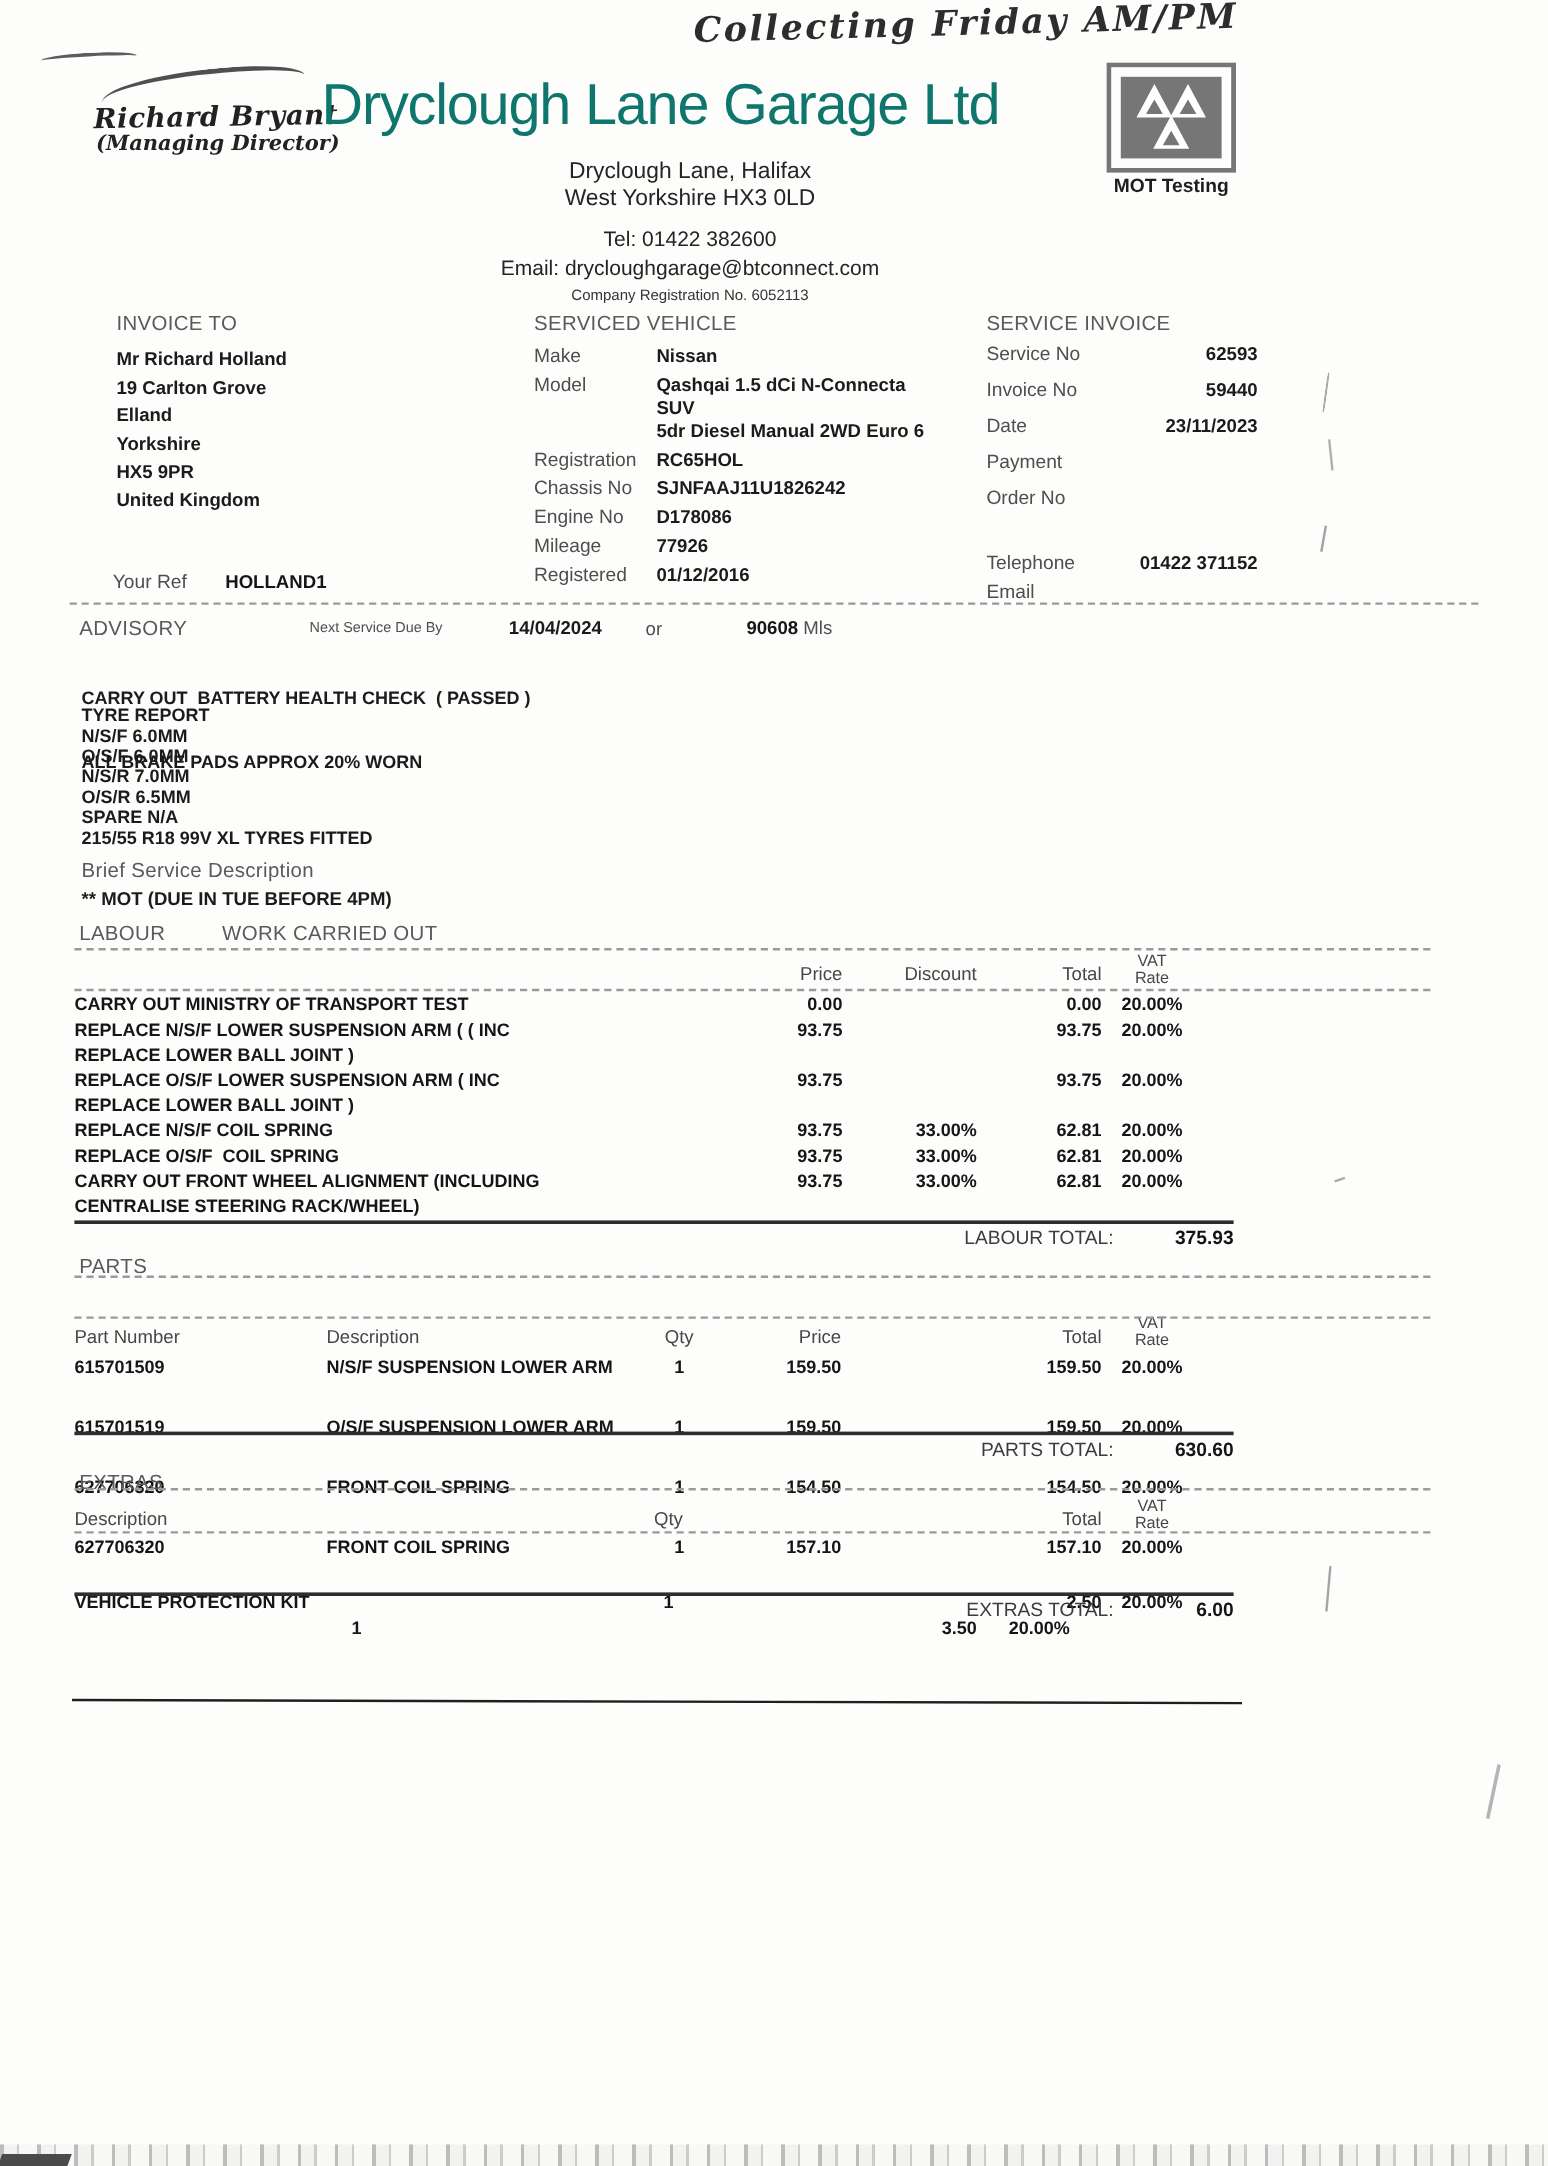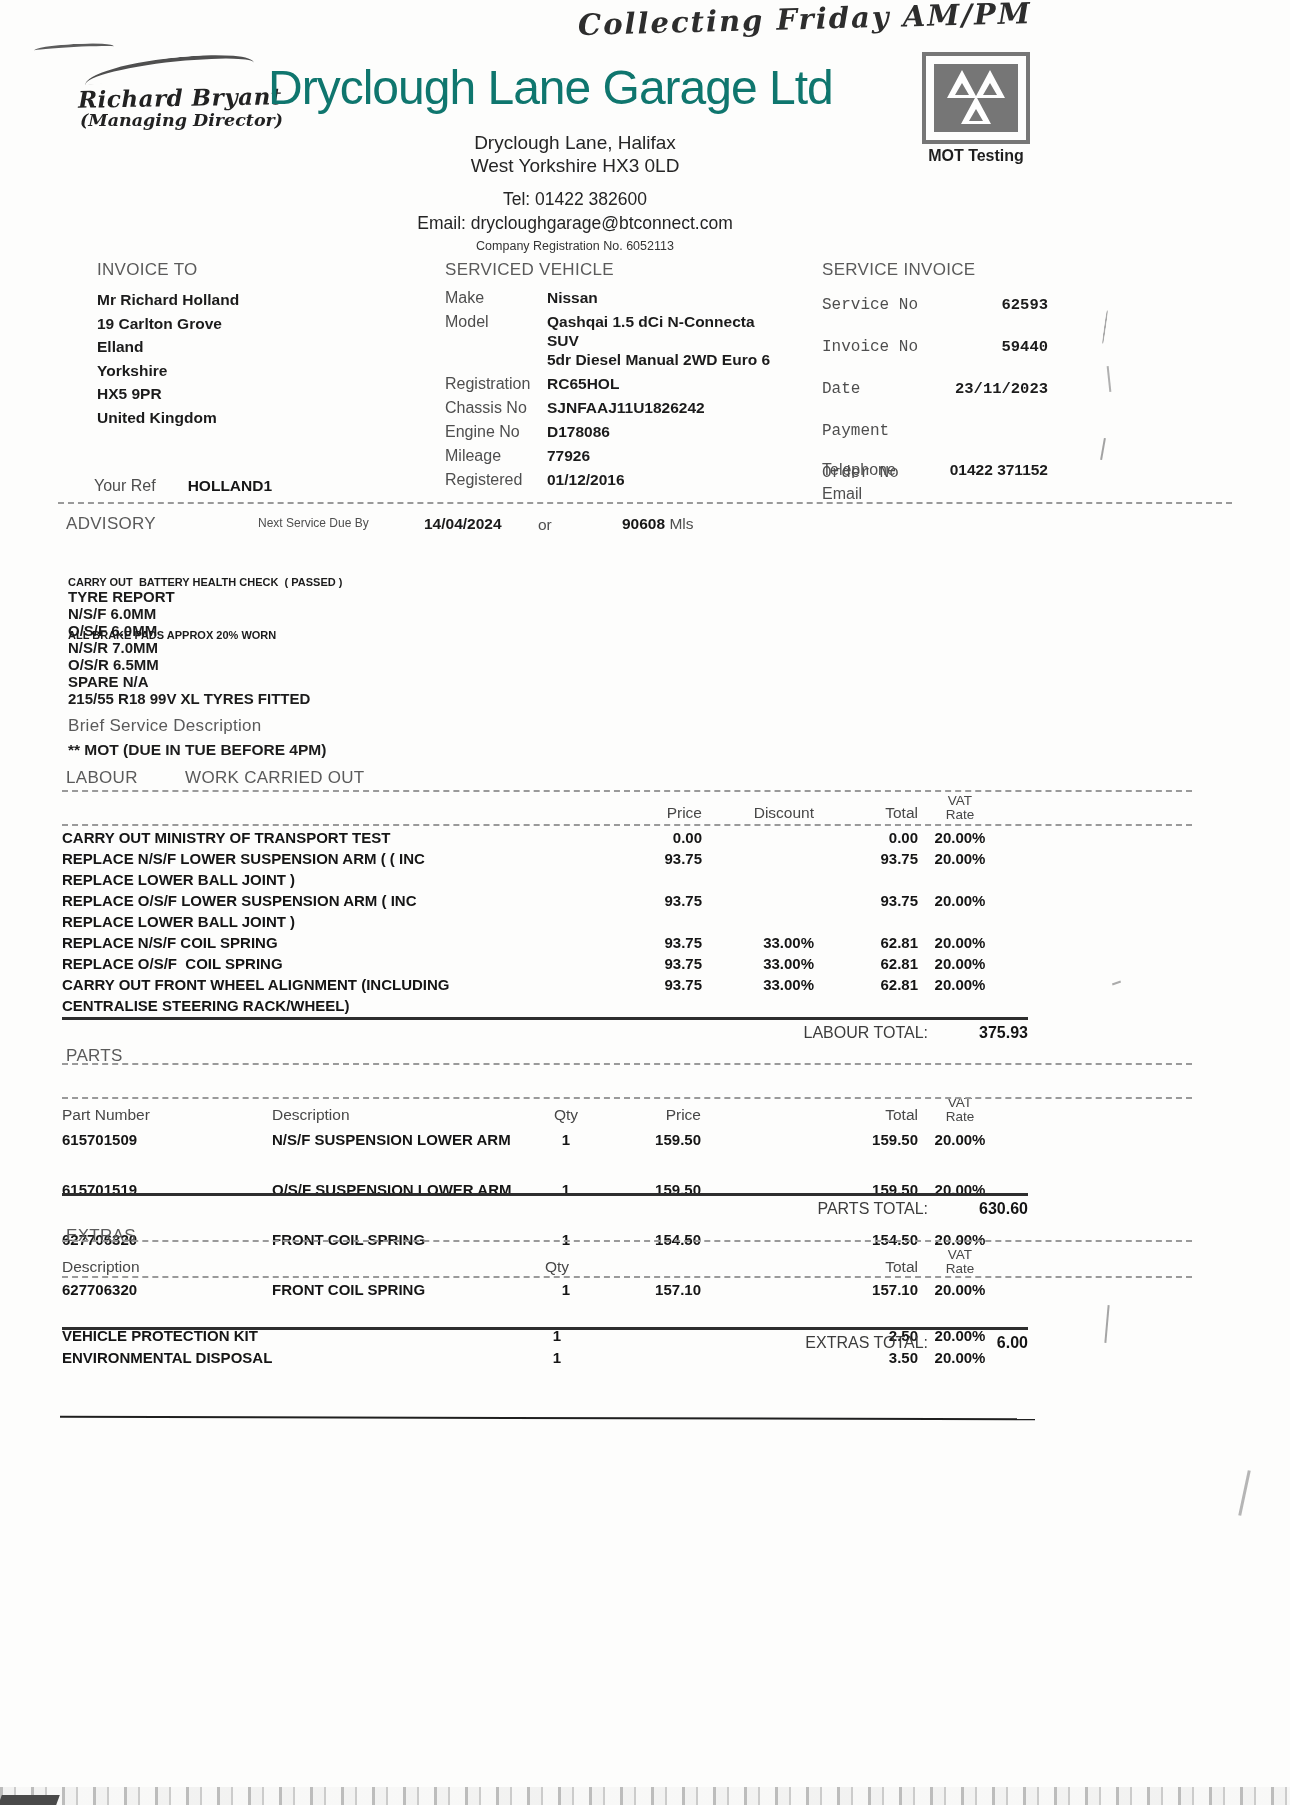--- a/index.html
+++ b/index.html
@@ -38,43 +38,43 @@
   .invoice-to{left:97px;top:260px;width:300px;}
   .invoice-to .lines{margin-top:8px;font-weight:bold;font-size:15.5px;line-height:23.5px;}
 
   .vehicle{left:445px;top:260px;width:345px;}
   .vgrid{margin-top:8px;display:grid;grid-template-columns:102px 240px;row-gap:5px;
     font-size:15.5px;line-height:19px;}
   .vlabel{color:#4e4e4e;font-size:16px;}
   .vval{font-weight:bold;}
 
   .service{left:822px;top:260px;width:226px;}
-  .sgrid{margin-top:16px;display:grid;grid-template-columns:110px 116px;row-gap:23px;
-    font-size:16px;line-height:19px;font-family:Liberation Mono, monospace;}
+  .sgrid{margin-top:6px;display:grid;grid-template-columns:110px 116px;row-gap:11px;
+    font-size:16px;line-height:19px;}
   .slabel{color:#4e4e4e;}
   .sval{font-weight:bold;text-align:right;font-size:15.5px;}
 
   .telblock{left:822px;top:461px;width:226px;display:grid;grid-template-columns:110px 116px;
     row-gap:6px;font-size:16px;}
 
   .your-ref{left:94px;top:477px;font-size:16px;color:#4e4e4e;}
   .your-ref .yr-val{margin-left:32px;color:#161616;font-weight:bold;font-size:15.5px;}
 
   .dashed{border-top:2px dashed #9a9a9a;}
   .divider{left:58px;top:502px;width:1174px;}
 
   .adv-title{left:66px;top:514px;}
   .adv-nsl{left:258px;top:516px;font-size:12px;color:#4e4e4e;}
   .adv-date{left:424px;top:515px;font-weight:bold;font-size:15.5px;}
   .adv-or{left:538px;top:516px;color:#4e4e4e;font-size:15.5px;}
   .adv-miles{left:622px;top:515px;font-size:15.5px;}
   .adv-miles .unit{color:#4e4e4e;font-weight:normal;}
   .adv-miles b{color:#161616;}
 
-  .adv-lines{left:68px;top:539px;font-weight:bold;font-size:11px;line-height:17.5px;
+  .adv-lines{left:68px;top:539px;font-weight:bold;font-size:15px;line-height:17.5px;
     white-space:pre-wrap;}
   .tyre{left:68px;top:588px;font-weight:bold;font-size:15px;line-height:17px;}
   .brief{left:68px;top:716px;}
   .mot-line{left:68px;top:741px;font-weight:bold;font-size:15.5px;}
 
   .labour-head{left:66px;top:768px;}
   .labour-head .h1{display:inline-block;width:114px;}
   .dl{left:62px;width:1130px;}
   .dl1{top:790px;} .dl2{top:824px;} .dl3{top:1063px;} .dl4{top:1097px;}
   .dl5{top:1240px;} .dl6{top:1276px;}
@@ -401,21 +401,20 @@
 
   <div class="abs rows extras-rows">
     <div class="egrid">
       <div>VEHICLE PROTECTION KIT</div>
       <div class="hc">1</div>
       <div></div>
       <div class="num">2.50</div>
       <div class="vatc">20.00%</div>
     </div>
     <div class="egrid">
-      <div>ENVIRONMENTAL DISPOSAL</div>
       <div class="hc">1</div>
       <div></div>
       <div class="num">3.50</div>
       <div class="vatc">20.00%</div>
     </div>
   </div>
 
   <div class="abs thick t3"></div>
   <div class="abs total-row tr3">
     <span>EXTRAS TOTAL:</span>

